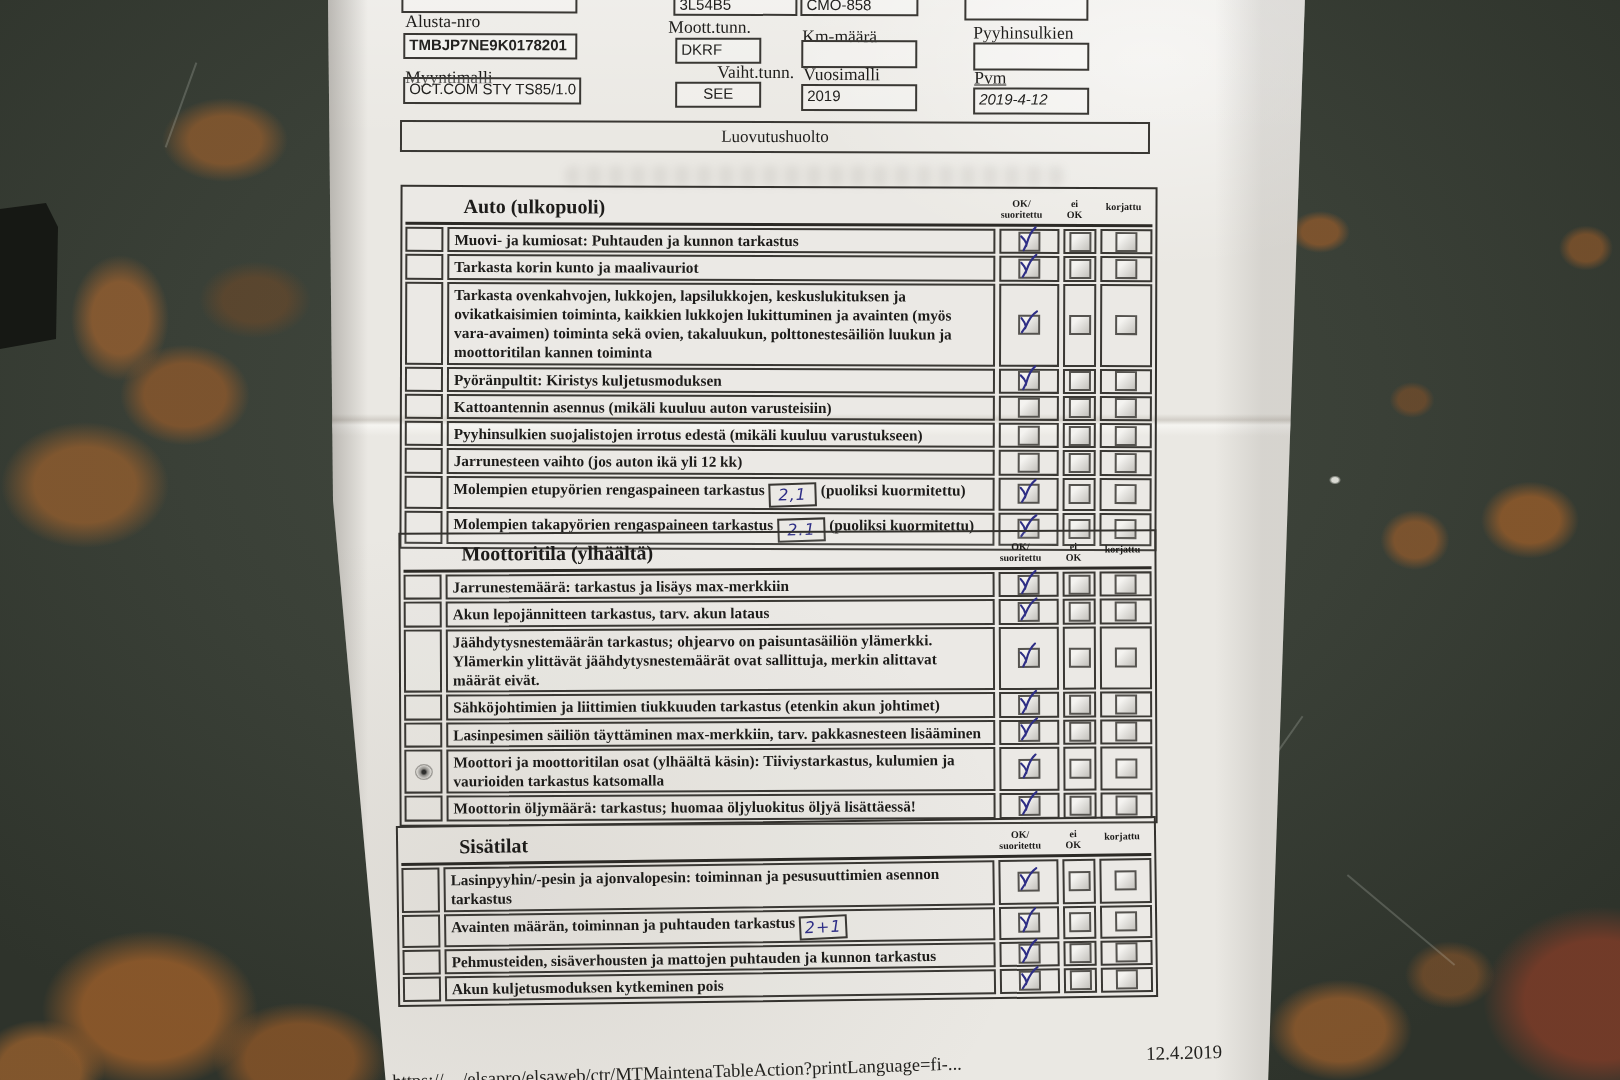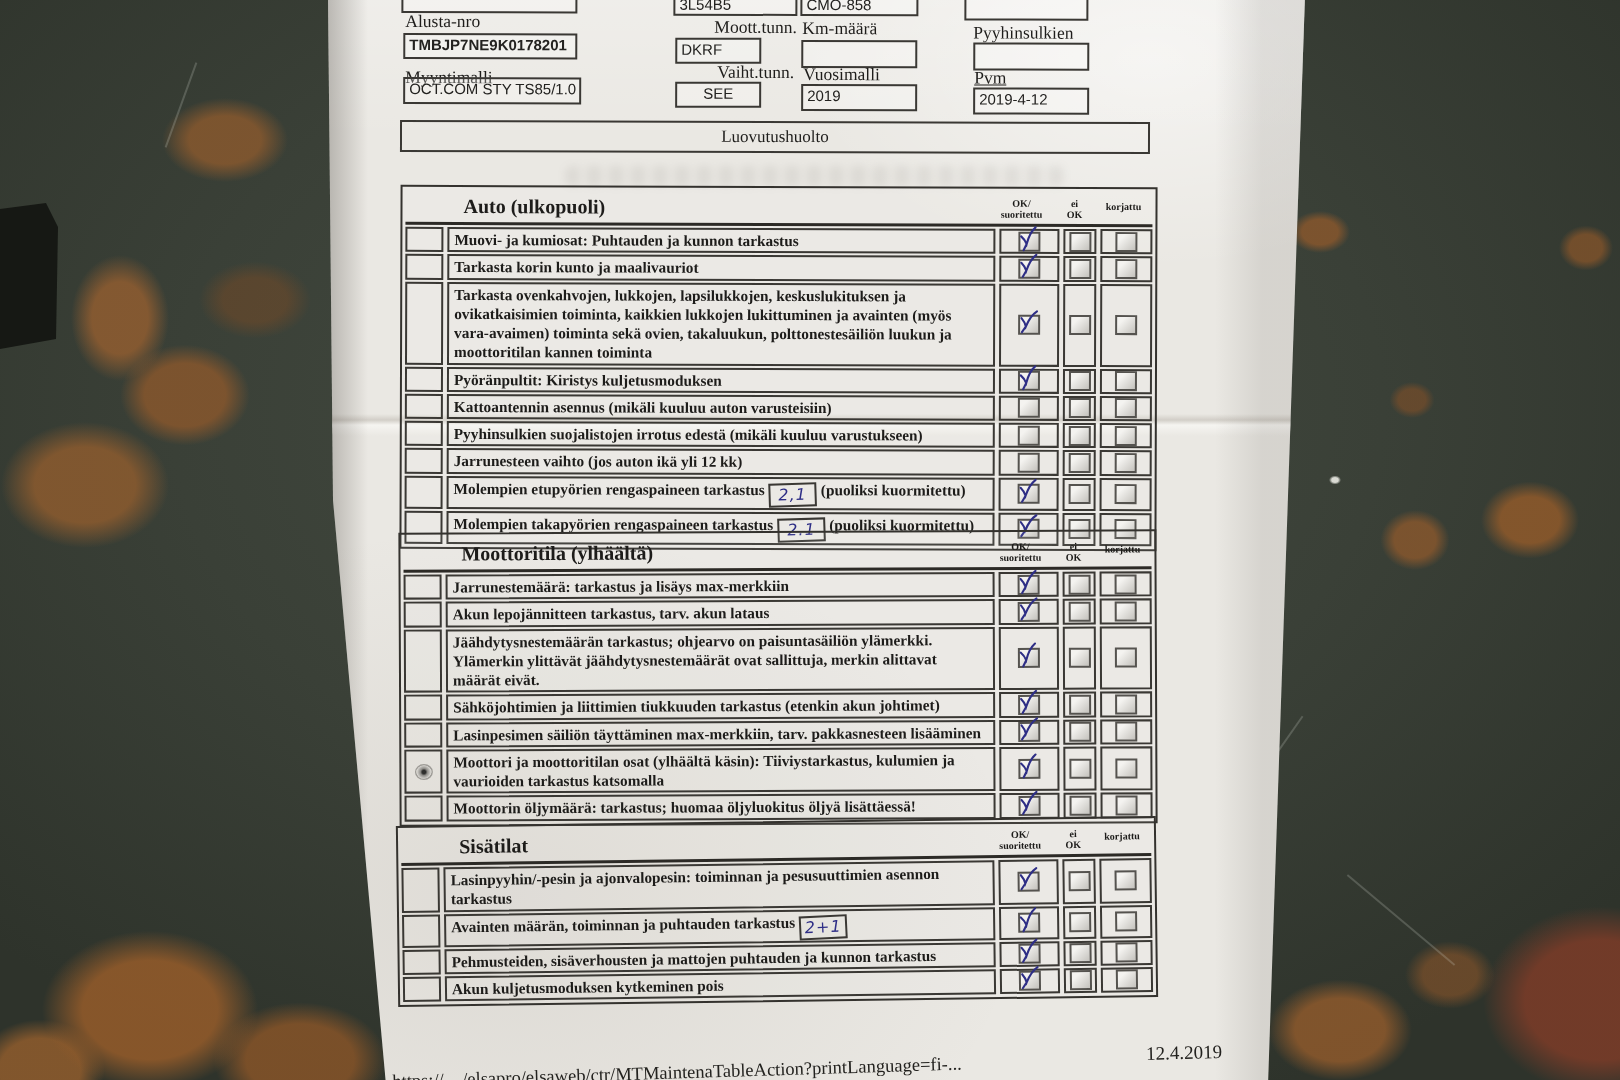--- a/index.html
+++ b/index.html
@@ -139,38 +139,38 @@
     <div class="fieldbox" style="left:400px;top:-16px;width:164px;height:24px;"></div>
     <div class="fieldbox" style="left:672px;top:-18px;width:112px;height:28px;display:flex;align-items:flex-end;">
         <span>3L54B5</span>
       </div>
     <div class="fieldbox" style="left:799px;top:-20px;width:106px;height:30px;display:flex;align-items:flex-end;">
         <span>CMO-858</span>
       </div>
     <div class="fieldbox" style="left:963px;top:-18px;width:112px;height:32px;"></div>
 
     <div class="fieldlabel" style="left:404px;top:12px;">Alusta-nro</div>
-    <div class="fieldlabel" style="left:713px;top:17px;">Moott.tunn.</div>
-    <div class="fieldlabel" style="left:801px;top:18px;text-align:right;">Km-määrä</div>
+    <div class="fieldlabel" style="left:667px;top:17px;">Moott.tunn.</div>
+    <div class="fieldlabel" style="left:801px;top:26px;text-align:right;">Km-määrä</div>
     <div class="fieldlabel" style="left:972px;top:22px;">Pyyhinsulkien</div>
 
     <div class="fieldbox" style="left:402px;top:34px;width:162px;height:20px;font-weight:bold;"><span>TMBJP7NE9K0178201</span></div>
     <div class="fieldbox" style="left:674px;top:38px;width:74px;height:20px;"><span>DKRF</span></div>
     <div class="fieldbox" style="left:800px;top:40px;width:104px;height:22px;"><span></span></div>
     <div class="fieldbox" style="left:972px;top:42px;width:104px;height:22px;"><span></span></div>
 
     <div class="fieldlabel" style="left:404px;top:68px;">Myyntimalli</div>
     <div class="fieldlabel" style="left:716px;top:62px;">Vaiht.tunn.</div>
     <div class="fieldlabel" style="left:802px;top:64px;">Vuosimalli</div>
     <div class="fieldlabel" style="left:973px;top:67px;text-decoration:underline;">Pvm</div>
 
     <div class="fieldbox" style="left:402px;top:78px;width:166px;height:21px;"><span>OCT.COM STY TS85/1.0 M</span></div>
     <div class="fieldbox" style="left:674px;top:82px;width:74px;height:20px;text-align:center;"><span>SEE</span></div>
     <div class="fieldbox" style="left:800px;top:84px;width:104px;height:21px;"><span>2019</span></div>
-    <div class="fieldbox" style="left:972px;top:87px;width:104px;height:21px;"><span>2019-4-12</span></div>
+    <div class="fieldbox" style="left:972px;top:87px;width:104px;height:21px;font-style:italic;"><span>2019-4-12</span></div>
   </div>
 
   <div class="titlebar">
     <span>Luovutushuolto</span>
   </div>
 
   <div id="sections">
       <div class="section" style="top: 186px; left: 400px; width: 757px; transform: rotate(0.18deg);">
         <div class="sec-header">
           <div class="sec-title">Auto (ulkopuoli)</div>

